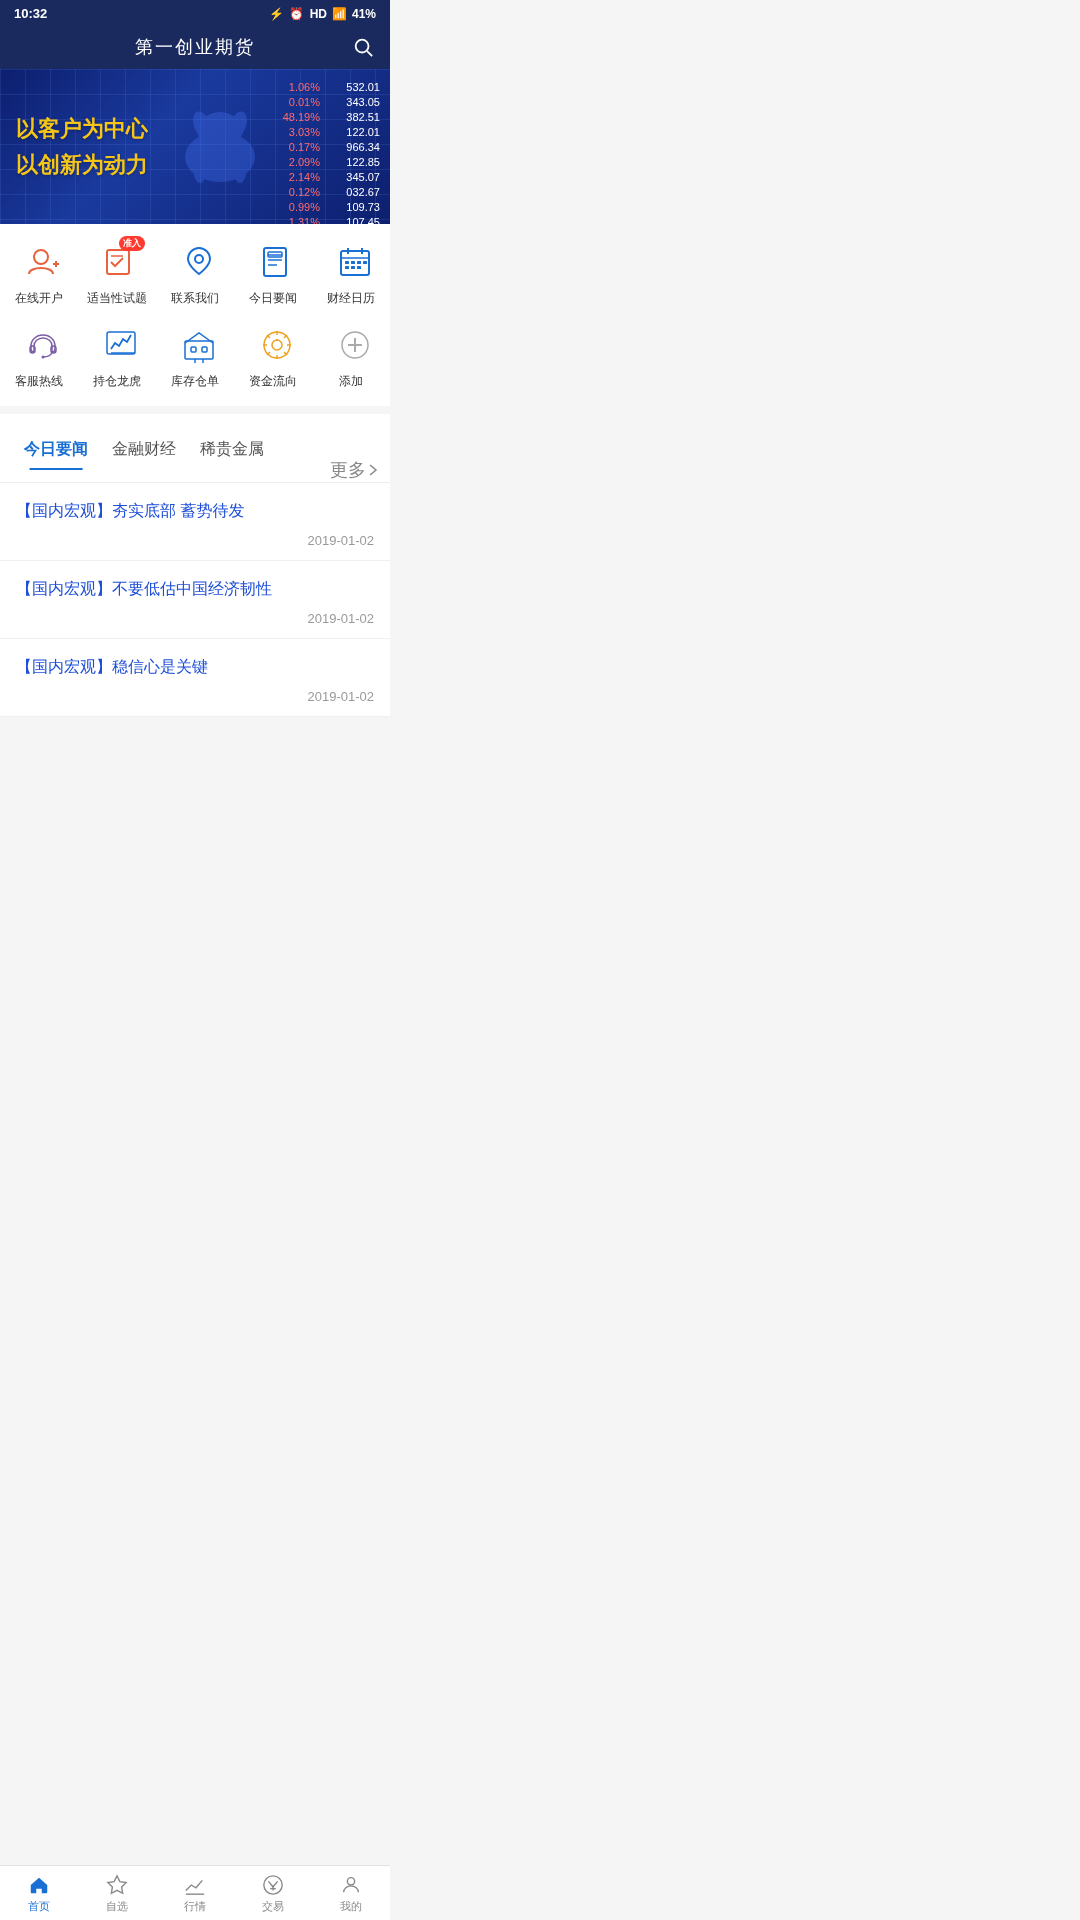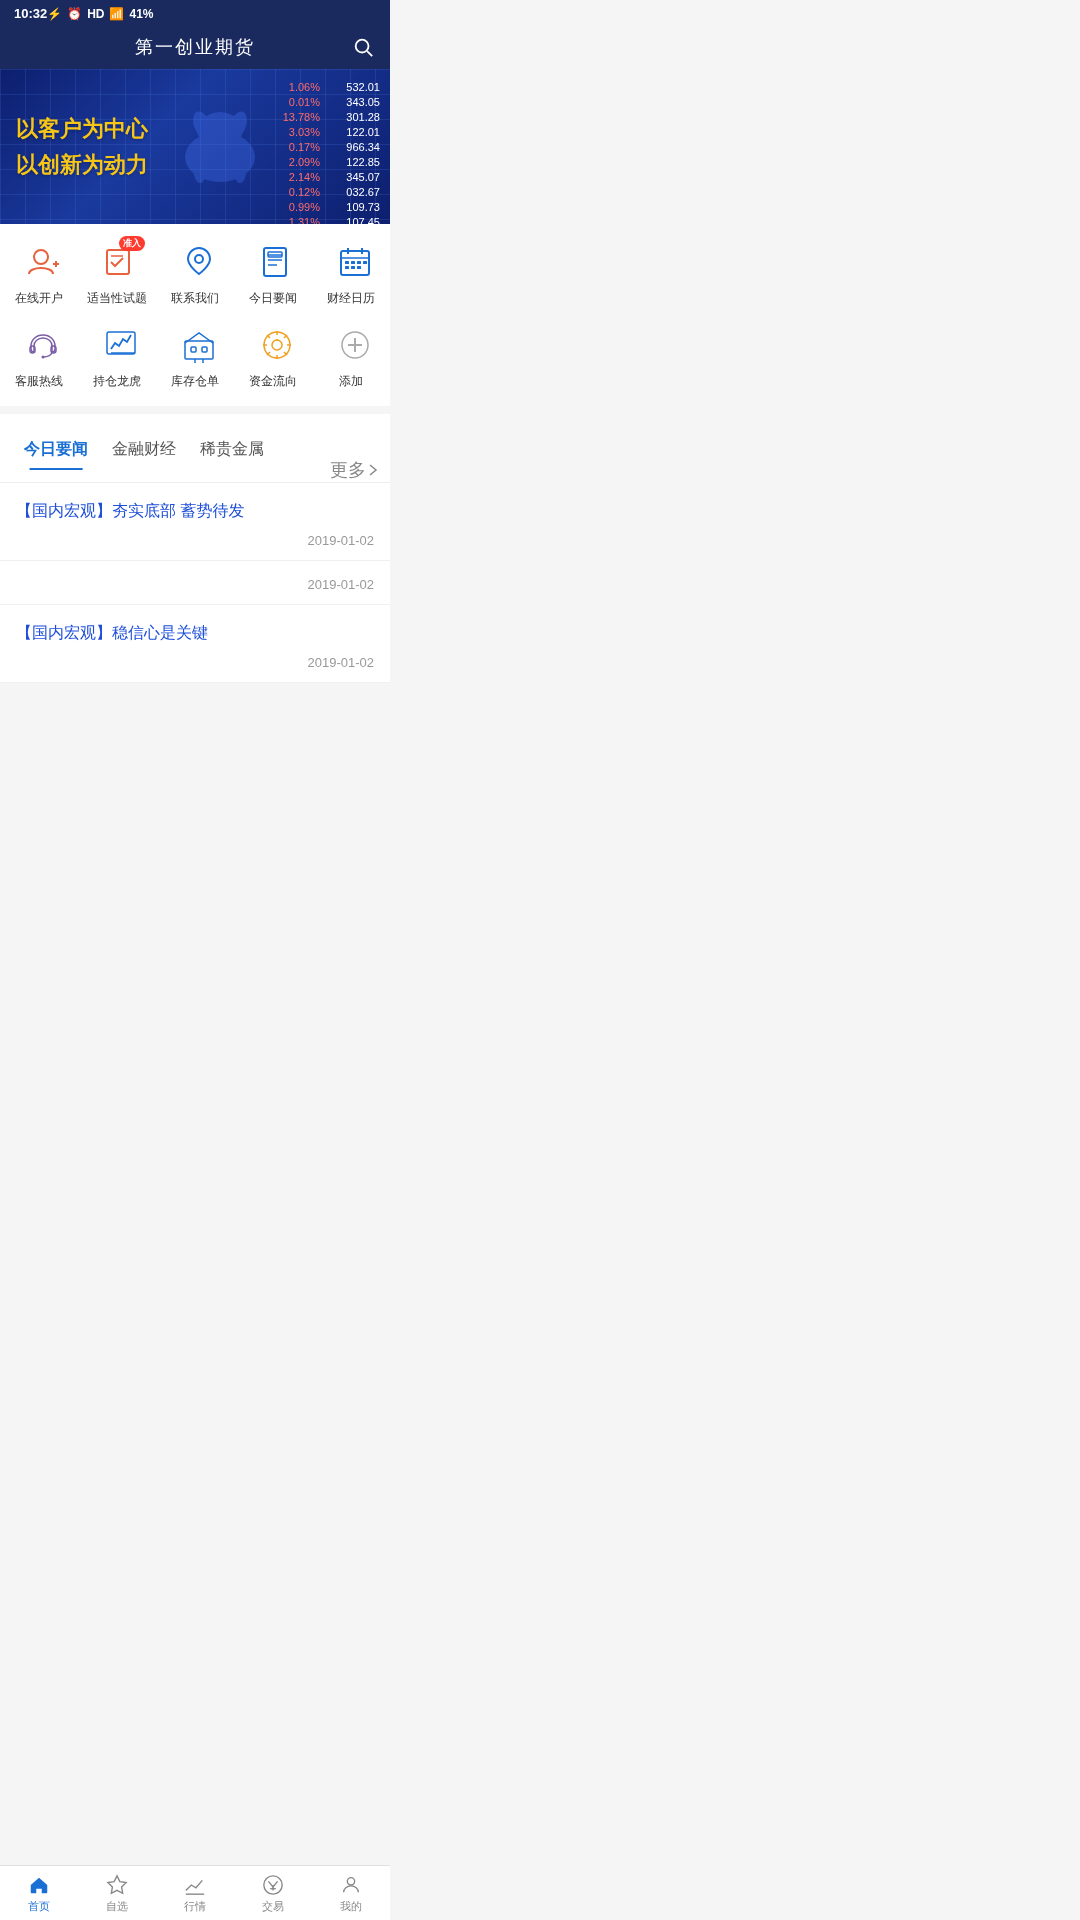--- a/index.html
+++ b/index.html
@@ -11,20 +11,21 @@
       background: #f5f5f5;
       overflow-x: hidden;
       position: relative;
     }
 
     
     .status-bar {
       background: #1a2a5e;
       color: white;
       display: flex;
+      justify-content: space-between;
       align-items: center;
       padding: 6px 14px 4px;
       font-size: 13px;
       font-weight: 600;
     }
     .status-right {
       display: flex;
       align-items: center;
       gap: 5px;
       font-size: 12px;
@@ -305,22 +306,22 @@
   <div class="banner-data" id="banner-data-container">
   <div class="banner-data-row">
         <span class="pct">1.06%</span>
         <span class="val">532.01</span>
       </div>
       <div class="banner-data-row">
         <span class="pct">0.01%</span>
         <span class="val">343.05</span>
       </div>
       <div class="banner-data-row">
-        <span class="pct">13.78%</span>
-        <span class="val">301.28</span>
+        <span class="pct">48.19%</span>
+        <span class="val">382.51</span>
       </div>
       <div class="banner-data-row">
         <span class="pct">3.03%</span>
         <span class="val">122.01</span>
       </div>
       <div class="banner-data-row">
         <span class="pct">0.17%</span>
         <span class="val">966.34</span>
       </div>
       <div class="banner-data-row">
@@ -501,20 +502,21 @@
       </svg>
     </div>
   </div>
 
   <div class="news-list" id="news-list-container">
   <div class="news-item">
     <div class="news-title">【国内宏观】夯实底部 蓄势待发</div>
     <div class="news-date">2019-01-02</div>
   </div>
       <div class="news-item">
+    <div class="news-title">【国内宏观】不要低估中国经济韧性</div>
     <div class="news-date">2019-01-02</div>
   </div>
       <div class="news-item">
     <div class="news-title">【国内宏观】稳信心是关键</div>
     <div class="news-date">2019-01-02</div>
   </div>
     </div>
 </div>
 
 <div class="bottom-nav">

